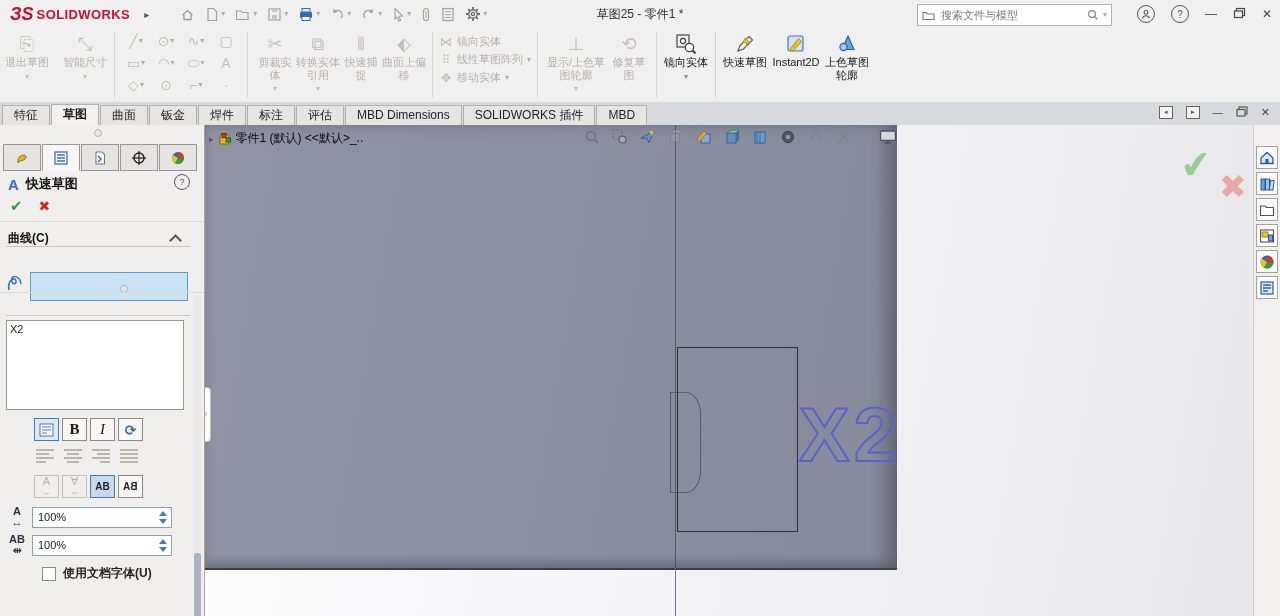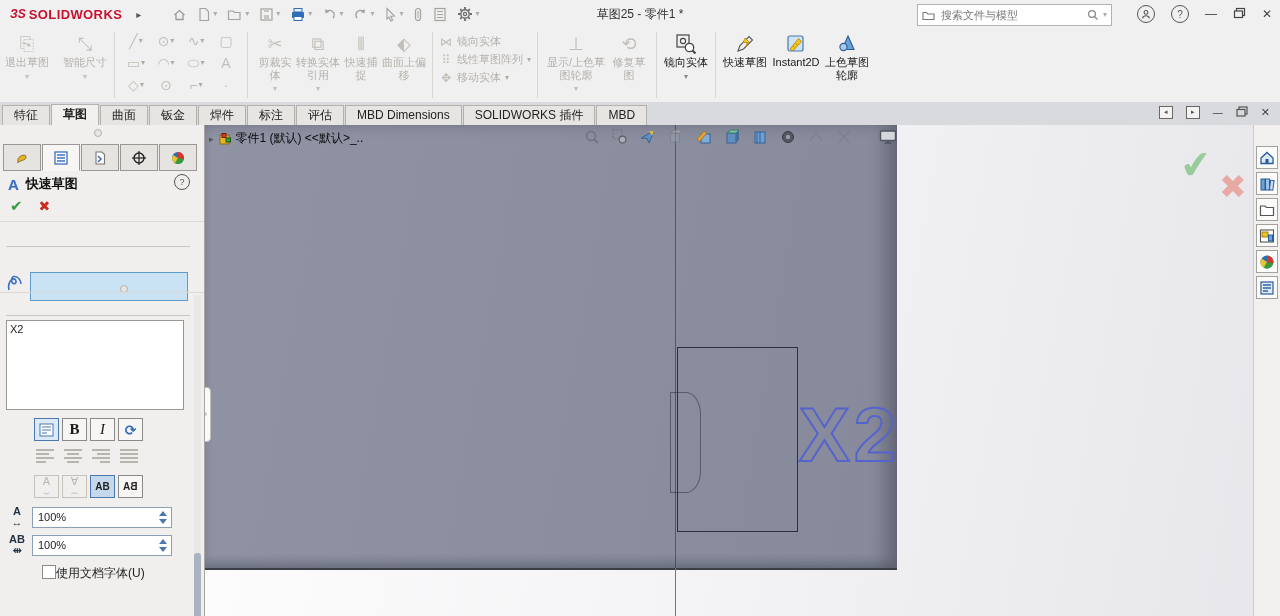--- a/index.html
+++ b/index.html
@@ -2,21 +2,21 @@
 <html><head>
 <meta charset="utf-8">
 <style>
   html,body{margin:0;padding:0;}
   body{width:1280px;height:616px;position:relative;overflow:hidden;
        font-family:"Liberation Sans","DejaVu Sans",sans-serif;background:#f0f0f0;color:#1a1a1a;}
   .abs{position:absolute;}
   
   #titlebar{left:0;top:0;width:1280px;height:28px;background:#f0f0f0;border-bottom:1px solid #e2e0dd;display:flex;align-items:center;}
   .logo{display:flex;align-items:center;margin-left:10px;}
-  .logo-mark{color:#c8102e;font-weight:bold;font-style:italic;font-size:12px;margin-right:3px;}
+  .logo-mark{color:#c8102e;font-weight:bold;font-style:italic;font-size:18px;margin-right:3px;}
   .logo-text{color:#c8102e;font-weight:bold;font-size:13px;letter-spacing:.4px;}
   .menu-arrow{color:#555;font-size:10px;margin:0 10px 0 14px;}
   .tb-icons{display:flex;align-items:center;gap:4px;margin-left:18px;}
   .tb-btn{display:flex;align-items:center;gap:2px;padding:2px 3px;}
   .tb-btn svg{display:block;}
   .caret{font-size:8px;color:#b0aca6;line-height:1;}
   .tb-title{position:absolute;left:0;right:0;top:0;height:28px;display:flex;align-items:center;justify-content:center;font-size:12px;color:#333;pointer-events:none;}
   .searchbox{position:absolute;right:168px;top:4px;width:185px;height:20px;background:#fff;border:1px solid #b5b2ad;display:flex;align-items:center;padding:0 4px;gap:4px;}
   .searchbox input{border:none;outline:none;flex:1;font-size:11px;color:#444;min-width:10px;background:transparent;}
   .searchbox input::placeholder{color:#777;}
@@ -77,21 +77,21 @@
   .align-ic i{display:block;height:1.6px;background:#b8b4ae;}
   .flip-grey{color:#b8b4ae;font-size:11px;line-height:1;}
   .ab-lab{font-size:10px;font-weight:bold;color:#222;}
   .spin-row{position:absolute;left:8px;display:flex;align-items:center;gap:6px;}
   .spin-ic{width:18px;text-align:center;font-size:11px;font-weight:bold;color:#234;line-height:1;}
   .spin-field{width:140px;height:21px;background:#fff;border:1px solid #8aa0b8;display:flex;align-items:center;box-sizing:border-box;}
   .spin-field input{flex:1;border:none;outline:none;font-size:11px;padding-left:5px;background:transparent;color:#222;min-width:10px;}
   .spinner{width:13px;display:flex;flex-direction:column;align-items:center;gap:3px;margin-right:2px;}
   .sp-up{width:0;height:0;border-left:4px solid transparent;border-right:4px solid transparent;border-bottom:5px solid #4a78b0;}
   .sp-dn{width:0;height:0;border-left:4px solid transparent;border-right:4px solid transparent;border-top:5px solid #4a78b0;}
-  .chk-row{position:absolute;left:42px;display:flex;align-items:flex-start;gap:0;font-size:12px;color:#222;}
+  .chk-row{position:absolute;left:42px;display:flex;align-items:center;gap:7px;font-size:12px;color:#222;font-weight:bold;}
   .chk-box{width:12px;height:12px;border:1px solid #8a8a8a;background:#fff;}
   .font-btn{position:absolute;left:56px;border:1px solid #777;background:#5eead4;font-size:16px;padding:2px 9px;box-shadow:0 0 0 2px #9cc3ea;border-radius:1px;margin-top:37px;}
   .pm-scroll{position:absolute;right:3px;top:170px;width:7px;height:318px;background:#e9e8e6;}
   .pm-thumb{position:absolute;left:0;top:258px;width:7px;height:60%;background:#a9b3c2;border-radius:3px;}
   
   #viewport{left:205px;top:125px;width:1048px;height:491px;background:linear-gradient(100deg,#fdfdfe 0%,#f5f5f7 45%,#e7e7eb 100%);overflow:hidden;}
   .part{position:absolute;left:0;top:0;width:692px;height:443px;background:linear-gradient(100deg,#8f93a4 0%,#888c9d 60%,#82869七 100%);background:linear-gradient(100deg,#8f93a4,#868a9b);border-bottom:2px solid #3c3e46;box-shadow:inset -14px 0 14px rgba(30,32,40,.25), inset 0 -6px 8px rgba(30,32,40,.18);}
   .edge-line{position:absolute;left:470px;top:0;width:1px;height:443px;background:rgba(42,44,54,.55);}
   .edge-line-below{position:absolute;left:470px;top:443px;width:1px;height:48px;background:#70747e;}
   .sk-rect{position:absolute;left:472px;top:222px;width:121px;height:185px;border:1.5px solid #2e3038;box-sizing:border-box;}
@@ -436,20 +436,24 @@
     <span class="pm-title">快速草图</span>
     <span class="circle-ic help-ic" style="width:14px;height:14px;font-size:9px;">?</span>
   </div>
 
   <div class="okrow">
     <span class="ok-check">✔</span>
     <span class="cancel-x">✖</span>
   </div>
   <div class="psep" style="top:96px"></div>
 
+  <div class="sec-head" style="top:103px">
+    <span>曲线(C)</span>
+    <span class="chev" style="top:8px"></span>
+  </div>
   <div class="sec-rule" style="top:121px"></div>
 
   <div class="curve-row">
     <svg width="18" height="22">
         <path d="M3 18 C1 8 9 4 10 9 C11 13 4 13 6 6 C7 3 14 4 15 12" fill="none" stroke="#3f6fc0" stroke-width="1.6"></path>
       </svg>
     <div class="listbox"></div>
   </div>
 
   <span class="pm-dot" style="top:160px;left:120px"></span>

